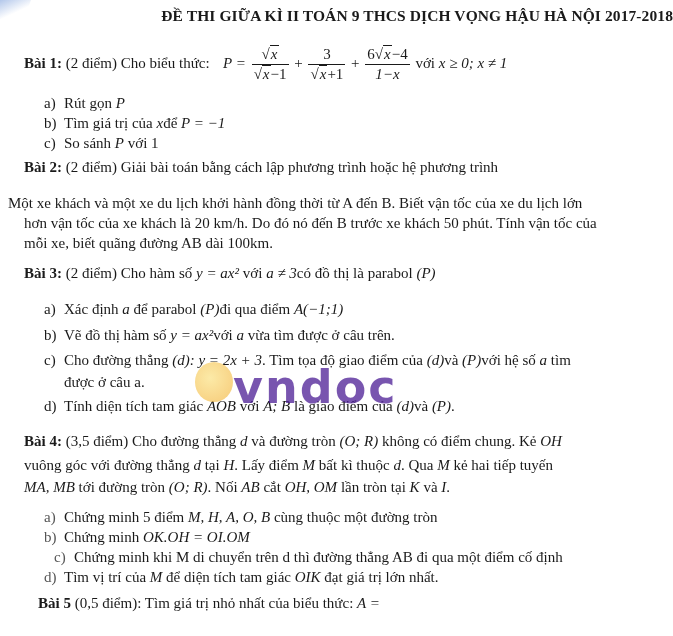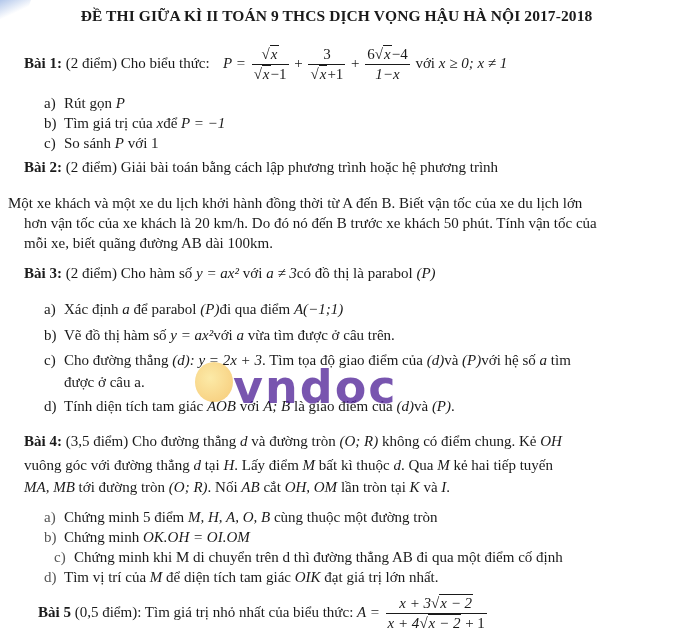--- a/index.html
+++ b/index.html
@@ -8,21 +8,21 @@
     background: #ffffff; color: #1a1a1a;
     font-family: "Liberation Serif", "DejaVu Serif", serif;
     font-size: 15px;
   }
   .corner {
     position: absolute; left: -30px; top: -30px; width: 60px; height: 55px;
     background: linear-gradient(135deg, #6f8fc8 0%, #a9c0e8 50%, rgba(255,255,255,0) 75%);
     transform: rotate(20deg);
   }
   .line { position: absolute; white-space: nowrap; line-height: 1; }
-  .title { top: 8px; left: 0; width: 673px; text-align: center; font-weight: bold; font-size: 15.5px; letter-spacing: 0.1px; }
+  .title { top: 8px; left: 0; width: 673px; text-align: right; font-weight: bold; font-size: 15.5px; letter-spacing: 0.1px; }
   b { font-weight: bold; }
   i { font-style: italic; }
   .frac { display: inline-block; vertical-align: middle; text-align: center; margin: 0 2px; }
   .frac .num { display: block; padding: 0 2px 2px 2px; border-bottom: 1px solid #1a1a1a; }
   .frac .den { display: block; padding: 2px 2px 0 2px; }
   .sqrt { display: inline-block; }
   .sqrt .rad { border-top: 1px solid #1a1a1a; padding: 0 1px; }
   .sub-item { position: absolute; white-space: nowrap; line-height: 1; }
   .lbl { display: inline-block; width: 20px; }
   .lbl-gray { color: #555; }
@@ -127,17 +127,13 @@
 </div>
 <div class="sub-item" style="top:550px; left:54px;">
   <span class="lbl lbl-gray">c)</span><span>Chứng minh khi M di chuyển trên d thì đường thẳng AB đi qua một điểm cố định</span>
 </div>
 <div class="sub-item" style="top:570px; left:44px;">
   <span class="lbl lbl-gray">d)</span><span>Tìm vị trí của </span><i>M</i><span>  để diện tích tam giác </span><i>OIK</i><span>  đạt giá trị lớn nhất.</span>
 </div>
 
 <div class="line" style="top:596px; left:38px;">
   <b>Bài 5</b> <span>(0,5 điểm):</span><span> Tìm giá trị nhỏ nhất của biểu thức: </span><i>A =</i>
-  <span class="frac">
-    <span class="num"><i>x + 3</i><span>√</span><span class="sqrt"><i class="rad">x − 2</i></span></span>
-    <span class="den"><i>x + 4</i><span>√</span><span class="sqrt"><i class="rad">x − 2</i></span><span> + 1</span></span>
-  </span>
 </div>
 
 </body></html>

